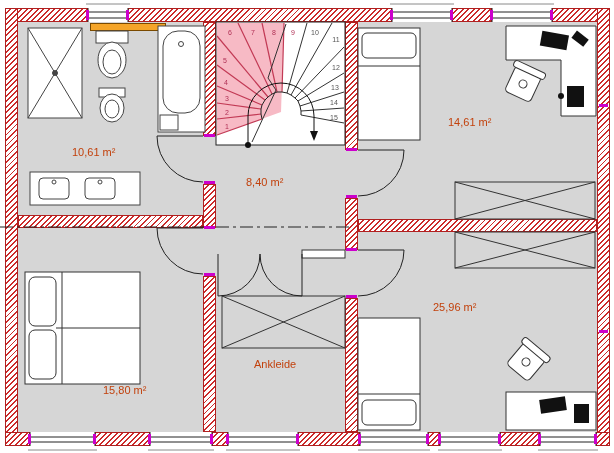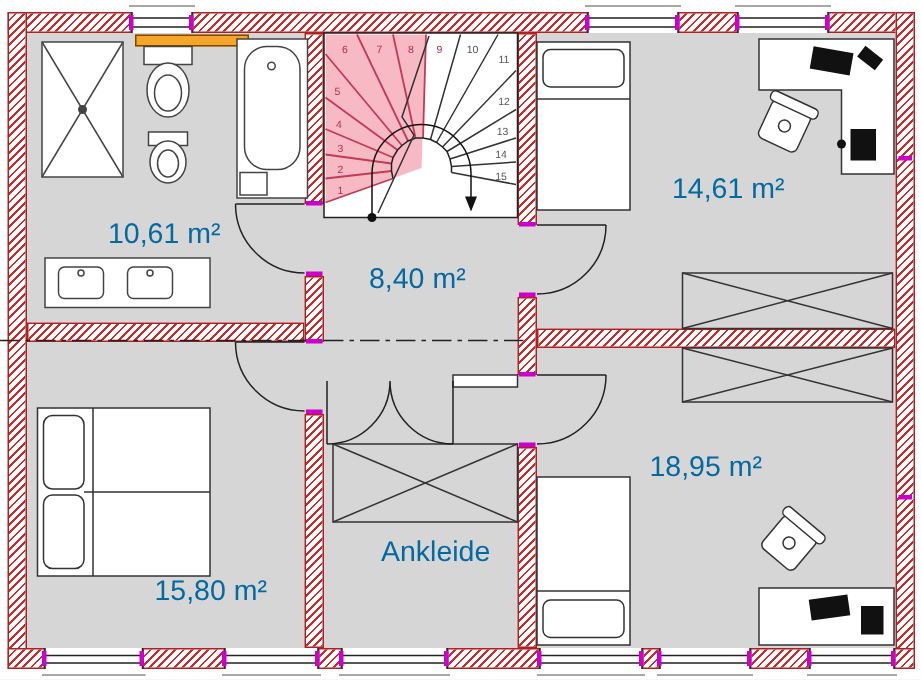--- a/index.html
+++ b/index.html
@@ -4,21 +4,21 @@
 <style>
   html,body{margin:0;padding:0;background:#fff;}
   #canvas{position:relative;width:614px;height:453px;background:#fff;overflow:hidden;
           font-family:"Liberation Sans",sans-serif;}
   .floor-base{position:absolute;left:18px;top:22px;width:579px;height:410px;background:#d6d6d6;}
   .stairwell-bg{position:absolute;left:216px;top:22px;width:129px;height:123px;background:#fff;}
   .wall{position:absolute;box-sizing:border-box;border:1px solid #b02020;background-color:#fff;
         background-image:repeating-linear-gradient(135deg,#fff 0 2.6px,#cc2a2a 2.6px 3.9px);}
   .radiator{position:absolute;left:90px;top:23px;width:76px;height:8px;background:#f5a529;
             border:1px solid #7a4a00;box-sizing:border-box;}
-  .room-label{position:absolute;font-size:19px;color:#0369a1;white-space:nowrap;}
+  .room-label{position:absolute;font-size:11px;color:#c2410c;white-space:nowrap;}
   svg{position:absolute;left:0;top:0;}
 </style>
 </head>
 <body>
 
 <div id="canvas">
 
   <div class="floor-base"></div>
   <div class="stairwell-bg"></div>
 
@@ -220,17 +220,17 @@
       <rect x="346" y="248" width="11" height="3"></rect>
         <rect x="346" y="295" width="11" height="3"></rect>
       <rect x="599" y="104" width="9" height="3"></rect>
         <rect x="599" y="330" width="9" height="3"></rect>
     </g>
   </svg>
 
   <div class="room-label" style="left:72px;top:146px">10,61 m²</div>
   <div class="room-label" style="left:246px;top:176px">8,40 m²</div>
   <div class="room-label" style="left:448px;top:116px">14,61 m²</div>
-  <div class="room-label" style="left:433px;top:301px">18,95 m²</div>
+  <div class="room-label" style="left:433px;top:301px">25,96 m²</div>
   <div class="room-label" style="left:103px;top:384px">15,80 m²</div>
   <div class="room-label" style="left:254px;top:358px">Ankleide</div>
 
 </div>
 
 </body></html>

